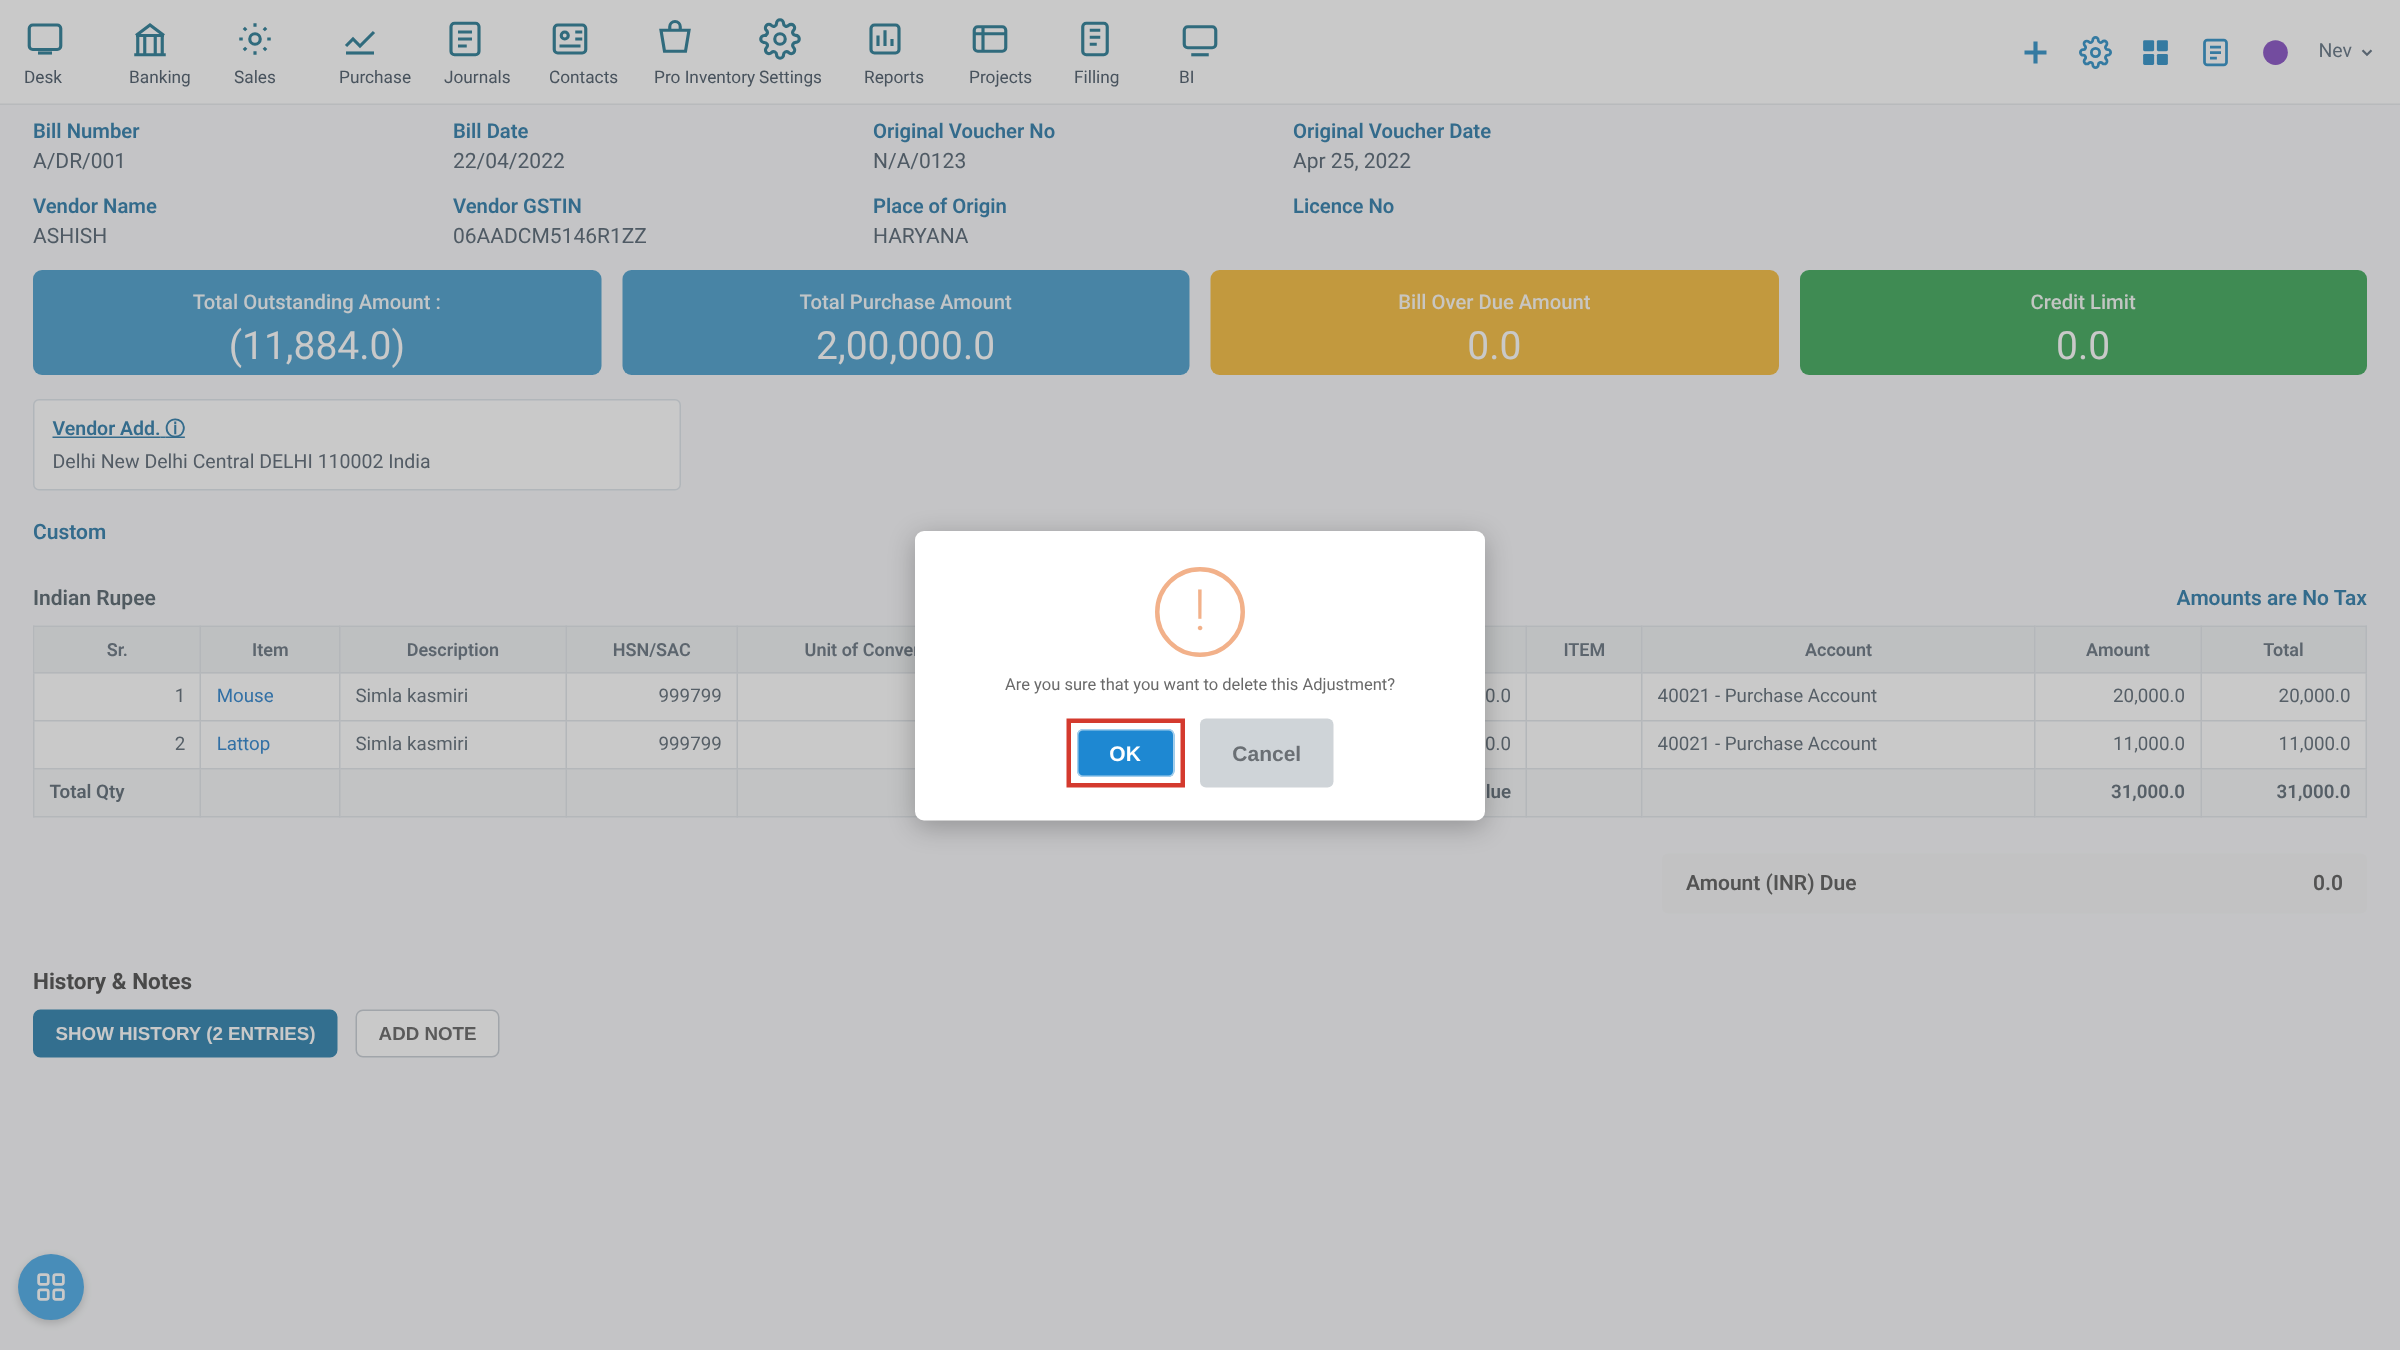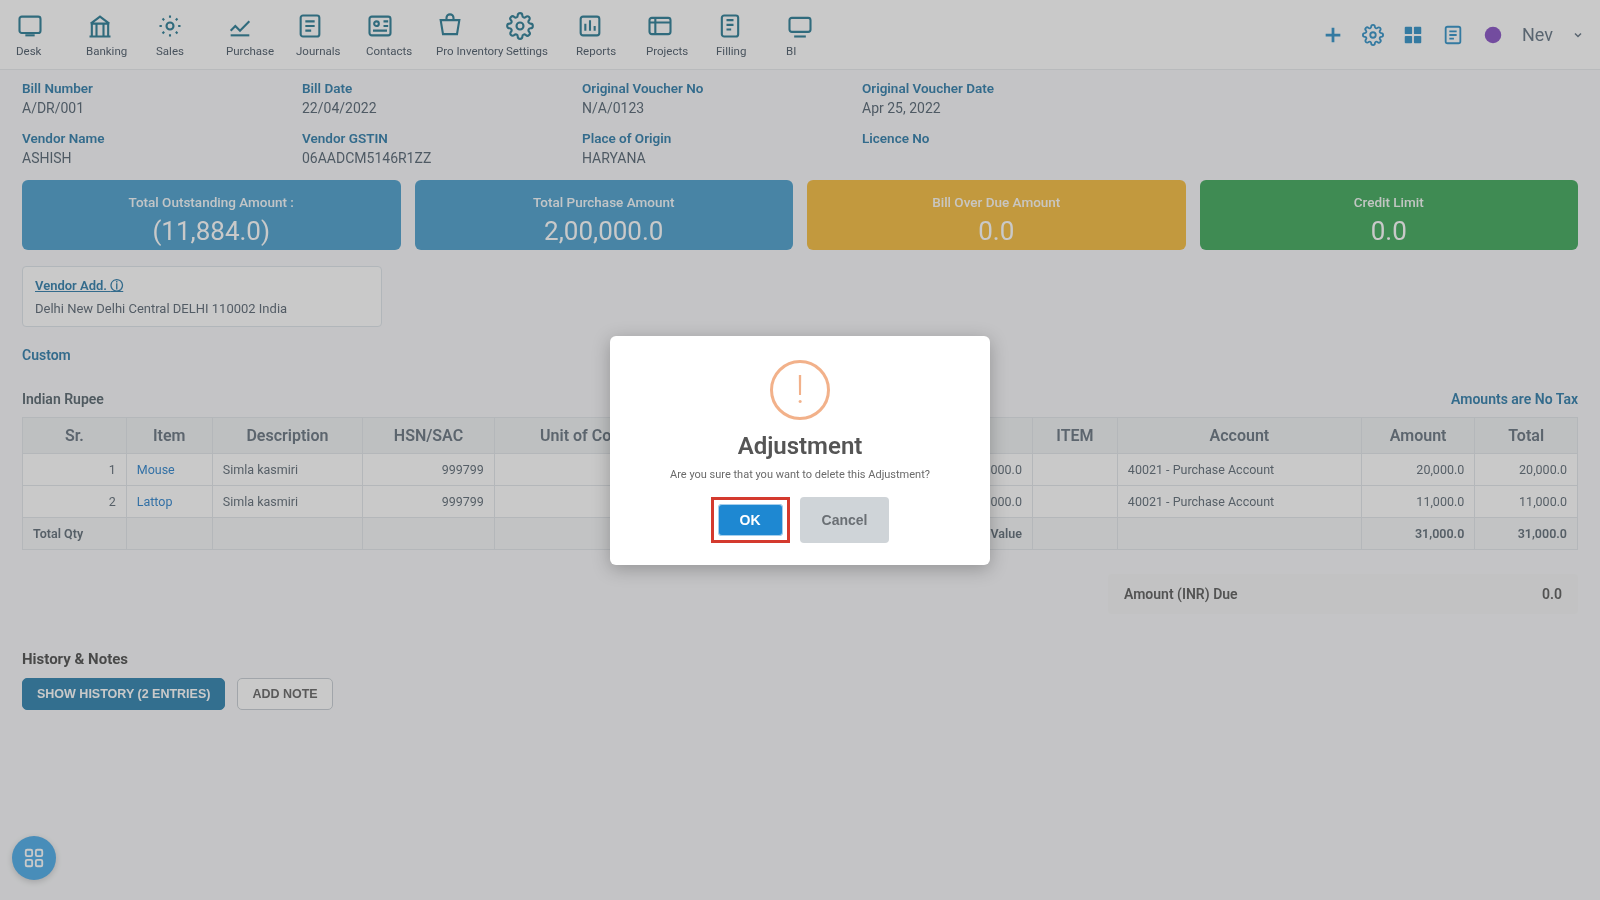--- a/index.html
+++ b/index.html
@@ -31,21 +31,21 @@
   cursor: pointer;
 }
 .toolbar-item .ticon {
   width: 28px; height: 28px;
   color: #156f8a;
   margin-bottom: 4px;
 }
 .toolbar-item span { font-size: 11.5px; }
 .toolbar-right { margin-left: auto; display: flex; align-items: center; gap: 18px; }
 .tb-r-icon { width: 22px; height: 22px; color: #1b86c2; cursor: pointer; }
-.tb-new { font-size: 18px; color: #546677; cursor: pointer; display:flex; align-items:center; gap:19px;}
+.tb-new { font-size: 13px; color: #546677; cursor: pointer; display:flex; align-items:center; gap:4px;}
 
 .content { padding: 10px 22px 0 22px; }
 .info-row { display: flex; gap: 40px; margin-bottom: 14px; }
 .info-block { min-width: 240px; }
 .info-label { color: #1a6fa1; font-weight: 600; font-size: 13.5px; }
 .info-value { color: #445565; font-size: 14px; margin-top: 4px; }
 
 .cards { display: flex; gap: 14px; margin-top: 6px; }
 .card {
   flex: 1;
@@ -56,21 +56,21 @@
 }
 .card-title { font-size: 13.5px; font-weight: 500; opacity: .95; }
 .card-val { font-size: 26px; margin-top: 6px; }
 .card.blue { background: #3996c8; }
 .card.yellow { background: #f5b62a; }
 .card.green { background: #2ba04b; }
 
 .addr-card {
   border: 1px solid #dbe2e9;
   border-radius: 4px;
-  width: 360px;
+  width: 432px;
   padding: 8px 12px 10px 12px;
   margin-top: 16px;
   background:#fff;
 }
 .addr-card a { color: #1a6fa1; font-size: 13px; font-weight:600; text-decoration: underline; }
 .addr-card .addr-text { font-size: 13px; color:#4a5866; margin-top:6px; }
 .custom-link { color: #1a6fa1; font-weight: 600; font-size: 14px; margin: 20px 0 28px 0; display: inline-block; cursor:pointer;}
 
 .currency-row { display: flex; justify-content: space-between; font-size: 14px; color:#45555f; font-weight:600; margin-bottom:10px;}
 .currency-row .right { color:#1a6fa1; }
@@ -83,21 +83,21 @@
 table.items th, table.items td {
   border: 1px solid #dfe4e9;
   padding: 8px 10px;
   text-align: left;
 }
 table.items th {
   background: #eef1f3;
   color: #586673;
   font-weight: 600;
   text-align: center;
-  font-size: 16px;
+  font-size: 12px;
 }
 table.items td { color:#4f5d69; }
 table.items td.num { text-align: right; }
 table.items td a { color:#1877c8; text-decoration:none; }
 tr.totalrow td { background:#f4f6f7; font-weight:600; }
 
 .adv { margin-top: 14px; color:#4b4b4b; font-weight:600; font-size:13.5px;}
 .adv-val { font-weight:400; font-size:13.5px; color:#4f5d69; margin-top:4px;}
 .summary-box { margin-top: 24px; margin-left:auto; width: 470px; }
 .summary-row {
@@ -430,21 +430,20 @@
       <rect x="3" y="3" width="7" height="7" rx="1.5"></rect>
       <rect x="14" y="3" width="7" height="7" rx="1.5"></rect>
       <rect x="3" y="14" width="7" height="7" rx="1.5"></rect>
       <rect x="14" y="14" width="7" height="7" rx="1.5"></rect>
     </svg>
 </div>
 
 <div class="scrim">
   <div class="modal">
     <div class="warn-icon">!</div>
-    <h2>Adjustment</h2>
     <p>Are you sure that you want to delete this Adjustment?</p>
     <div class="btns">
       <span class="highlight-ring">
         <button class="mbtn ok">OK</button>
       </span>
       <button class="mbtn cancel">Cancel</button>
     </div>
   </div>
 </div>
 

